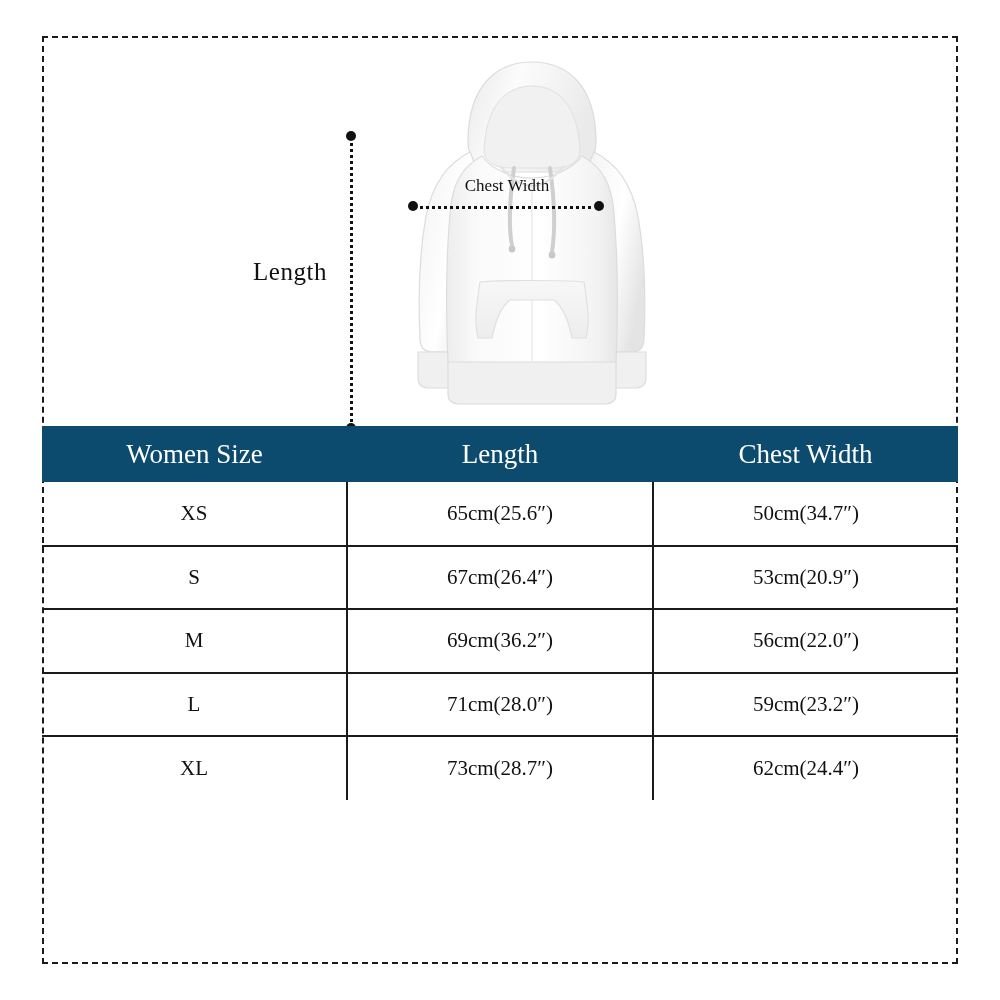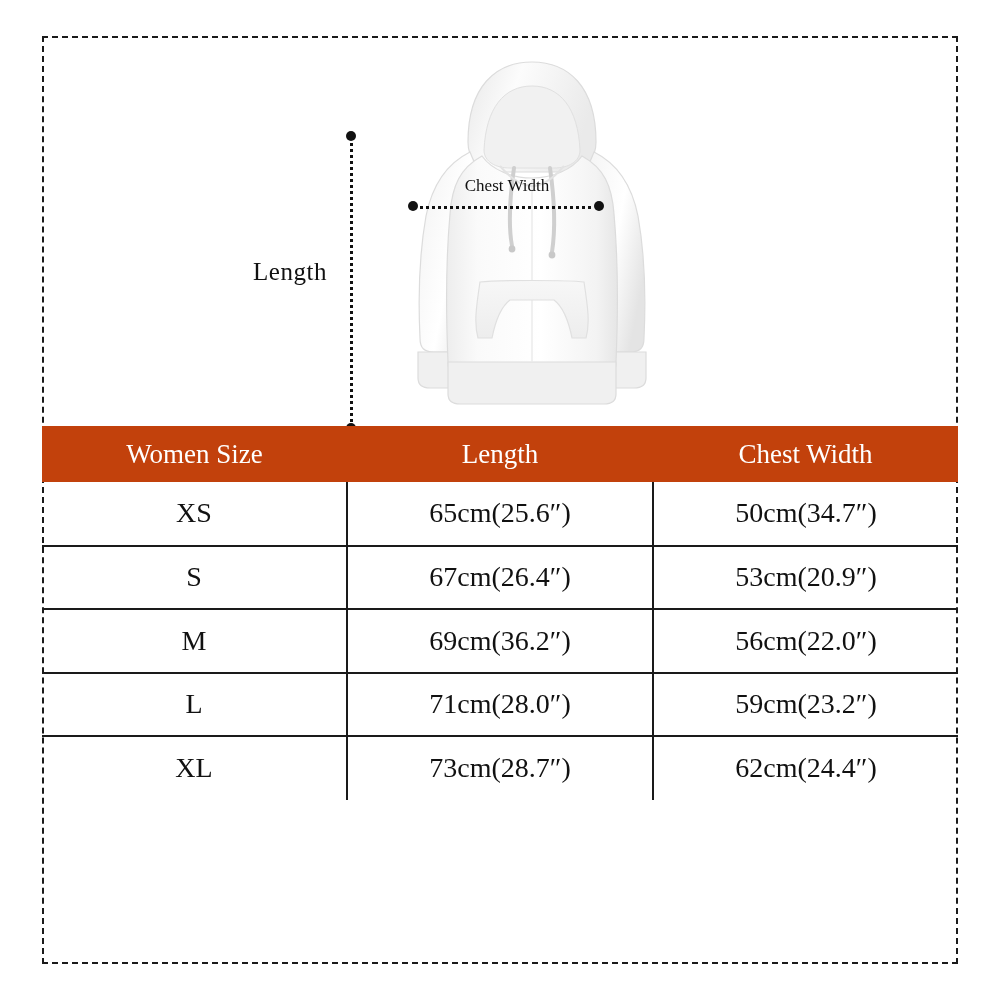--- a/index.html
+++ b/index.html
@@ -105,30 +105,30 @@
     width: 916px;
     border-collapse: collapse;
     table-layout: fixed;
   }
   .size-table th, .size-table td {
     text-align: center;
     color: #111;
     font-family: "Liberation Serif", serif;
   }
   .size-table thead th {
-    background: #c2410c;
+    background: #0c4a6e;
     color: #ffffff;
     height: 56px;
     font-size: 27px;
     font-weight: normal;
     border: none;
   }
   .size-table tbody td {
     height: 63.5px;
-    font-size: 28px;
+    font-size: 21px;
     border-bottom: 2px solid #1a1a1a;
     border-right: 2px solid #1a1a1a;
   }
   .size-table tbody td:last-child { border-right: none; }
   .size-table tbody tr:last-child td { border-bottom: none; }
   .size-table tbody td:first-child { border-left: none; }
   .col-size { width: 305px; }
   .col-len  { width: 306px; }
   .col-chest{ width: 305px; }
 </style>

